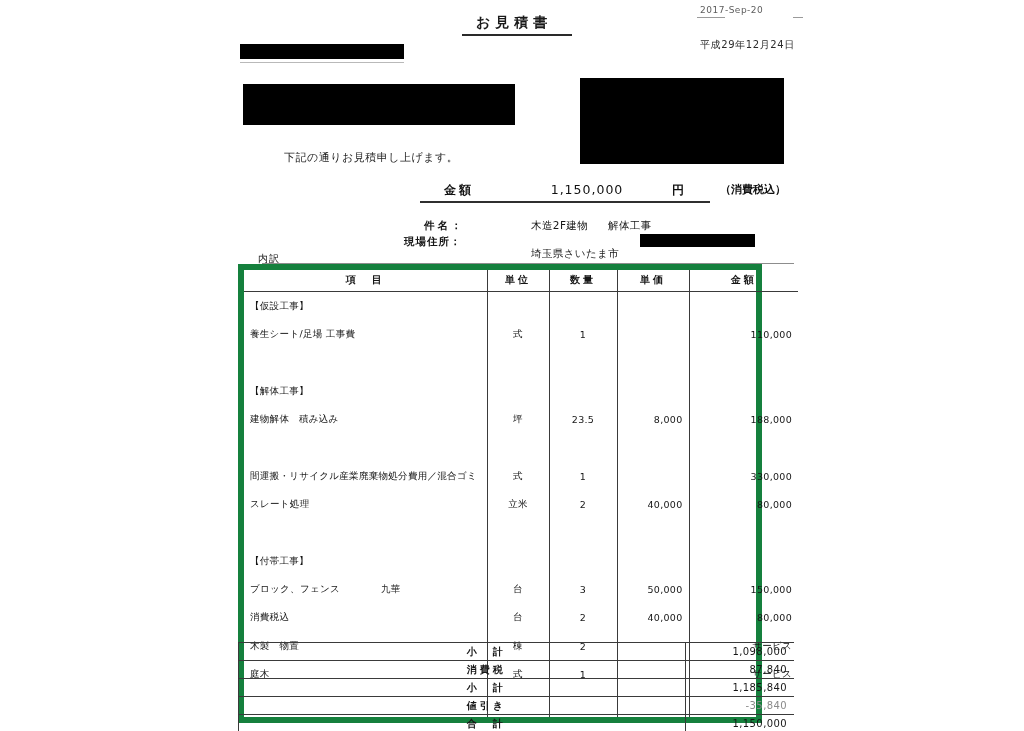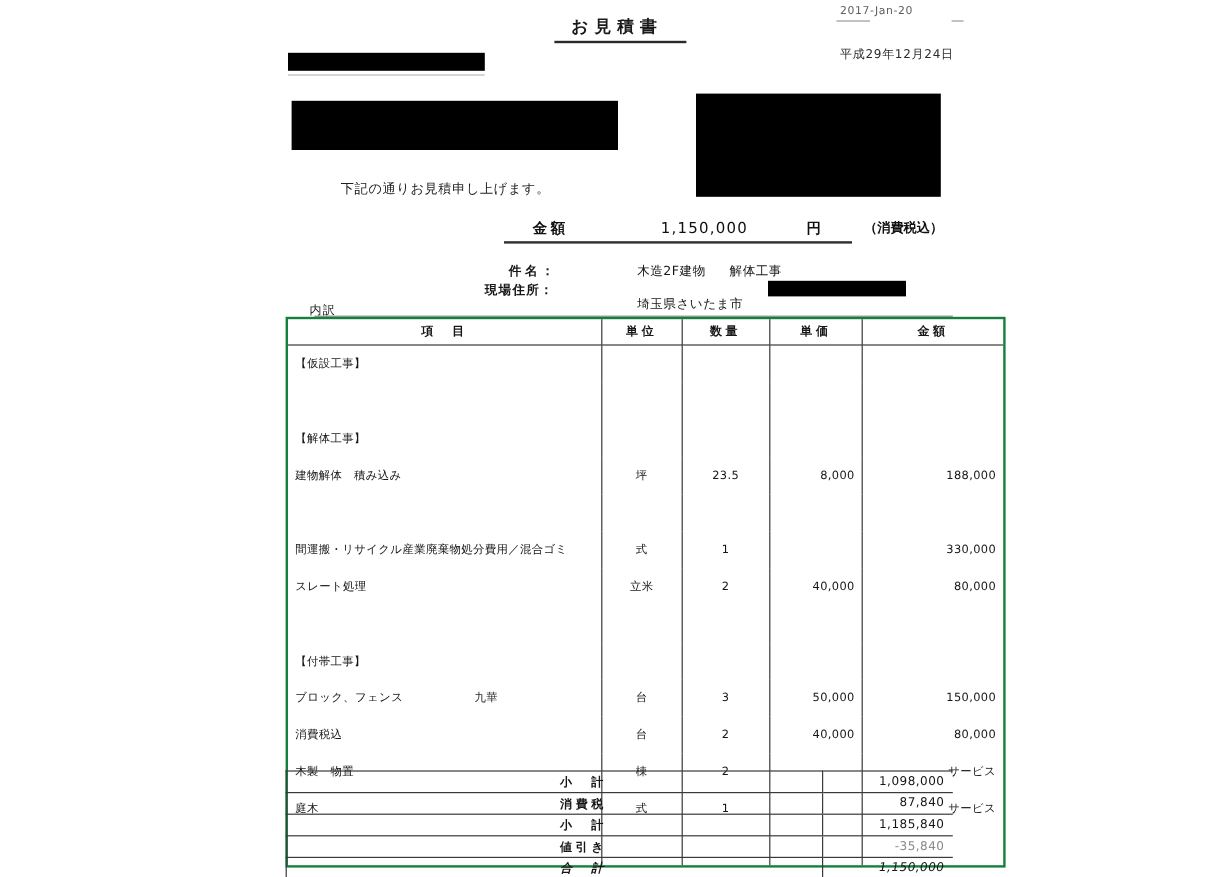--- a/index.html
+++ b/index.html
@@ -128,23 +128,23 @@
   #uchiwake-label {
     left: 238px; top: 252px;
     font-size: 10px; color: #161616; letter-spacing: 1px; margin-left: 20px;
   }
   #uchiwake-rule {
     left: 262px; top: 263px; width: 532px; height: 1px; background: #8d8d8d;
   }
   #table {
     left: 238px;
     top: 264px;
-    width: 600px;
+    width: 524px;
     height: 459px;
-    border: 2px solid #15803d;
+    border: 6px solid #15803d;
     box-sizing: border-box;
   }
   table.grid {
     width: 100%;
     height: 100%;
     border-collapse: collapse;
     table-layout: fixed;
     font-size: 9.5px;
     color: #161616;
   }
@@ -194,21 +194,21 @@
   }
   table.totals col.t-label { width: 447px; }
   table.totals col.t-value { width: 109px; }
   table.totals td {
     height: 17px;
     border-top: 1px solid #3a3a3a;
     border-right: 1px solid #3a3a3a;
     padding: 0 6px;
     vertical-align: middle;
   }
-  table.totals tr:last-child td { border-bottom: 1px solid #000000; font-style: italic; }
+  table.totals tr:last-child td { border-bottom: 1px solid #000000; }
   table.totals td:last-child { border-right: none; }
   table.totals .t-lbl {
     text-align: center;
     padding-left: 56px;
     font-weight: 700;
     letter-spacing: 3px;
   }
   table.totals .t-val { text-align: right; padding-right: 7px; letter-spacing: 0.4px; }
   table.totals .t-val.dim { color: #8a8a8a; padding-left: 24px; }
   #totals-left-edge {
@@ -218,21 +218,21 @@
 </head>
 <body>
 
 <div id="page">
 
   <div class="abs" id="doc-title">お見積書</div>
   <div class="abs" id="doc-title-rule"></div>
 
   <div class="abs" id="stamp-rule"></div>
   <div class="abs" id="stamp-rule2"></div>
-  <div class="abs" id="stamp-date">2017-Jan-20</div>
+  <div class="abs" id="stamp-date">2017-Sep-20</div>
   <div class="abs" id="jp-date">平成29年12月24日</div>
 
   <div class="abs redaction" id="redact-client"></div>
   <div class="abs" id="redact-client-rule"></div>
   <div class="abs redaction" id="redact-company"></div>
   <div class="abs redaction" id="redact-issuer"></div>
 
   <div class="abs" id="intro-line">下記の通りお見積申し上げます。</div>
 
   <div class="abs" id="amount-row">
@@ -272,20 +272,27 @@
         </tr>
       </thead>
       <tbody id="breakdown-body">
           <tr>
             <td class="td-item group-head">【仮設工事】</td>
             <td class="td-unit"></td>
             <td class="td-qty"></td>
             <td class="td-price"></td>
             <td class="td-amt"></td>
           </tr>
+          <tr>
+            <td class="td-item">養生シート/足場 工事費</td>
+            <td class="td-unit">式</td>
+            <td class="td-qty">1</td>
+            <td class="td-price"></td>
+            <td class="td-amt">110,000</td>
+          </tr>
           <tr class="row-spacer">
             <td class="td-item"></td>
             <td class="td-unit"></td>
             <td class="td-qty"></td>
             <td class="td-price"></td>
             <td class="td-amt"></td>
           </tr>
           <tr>
             <td class="td-item group-head">【解体工事】</td>
             <td class="td-unit"></td>

